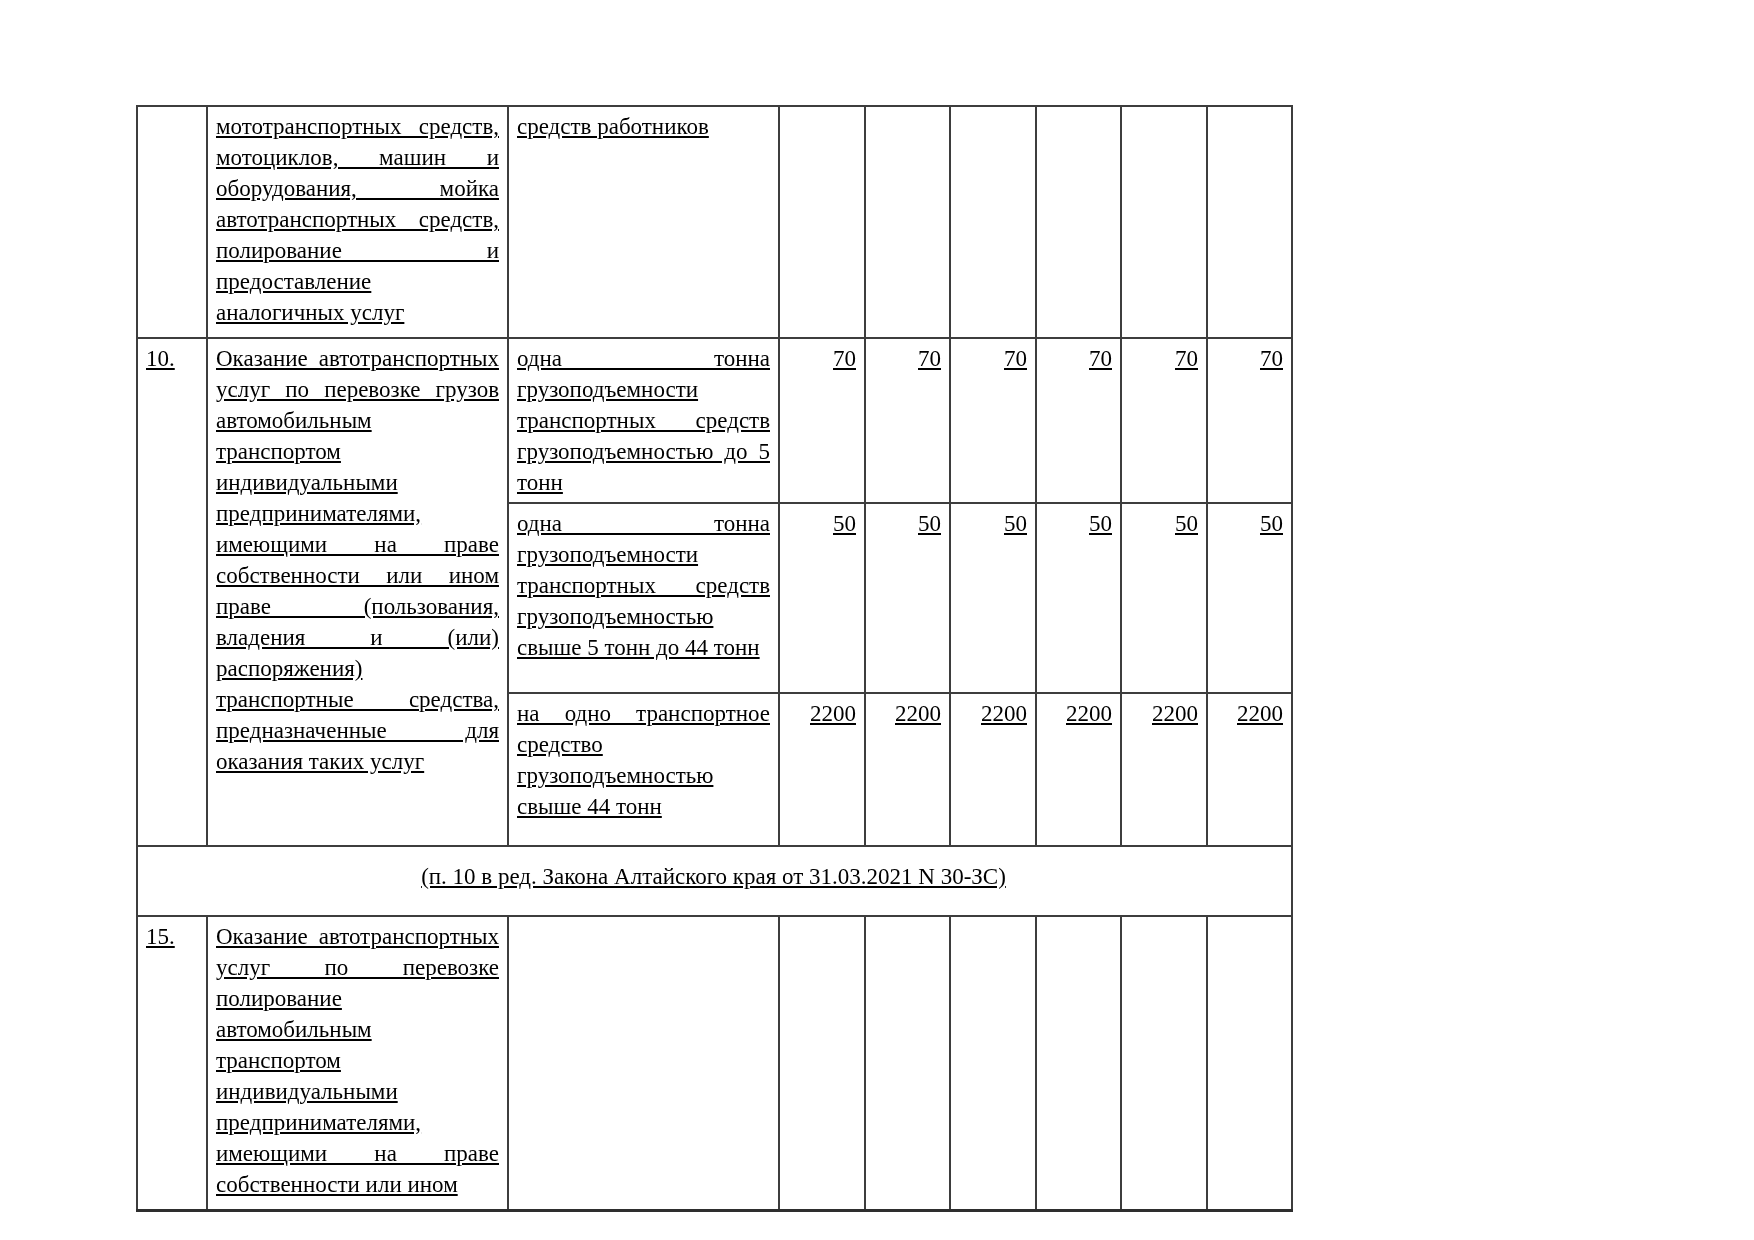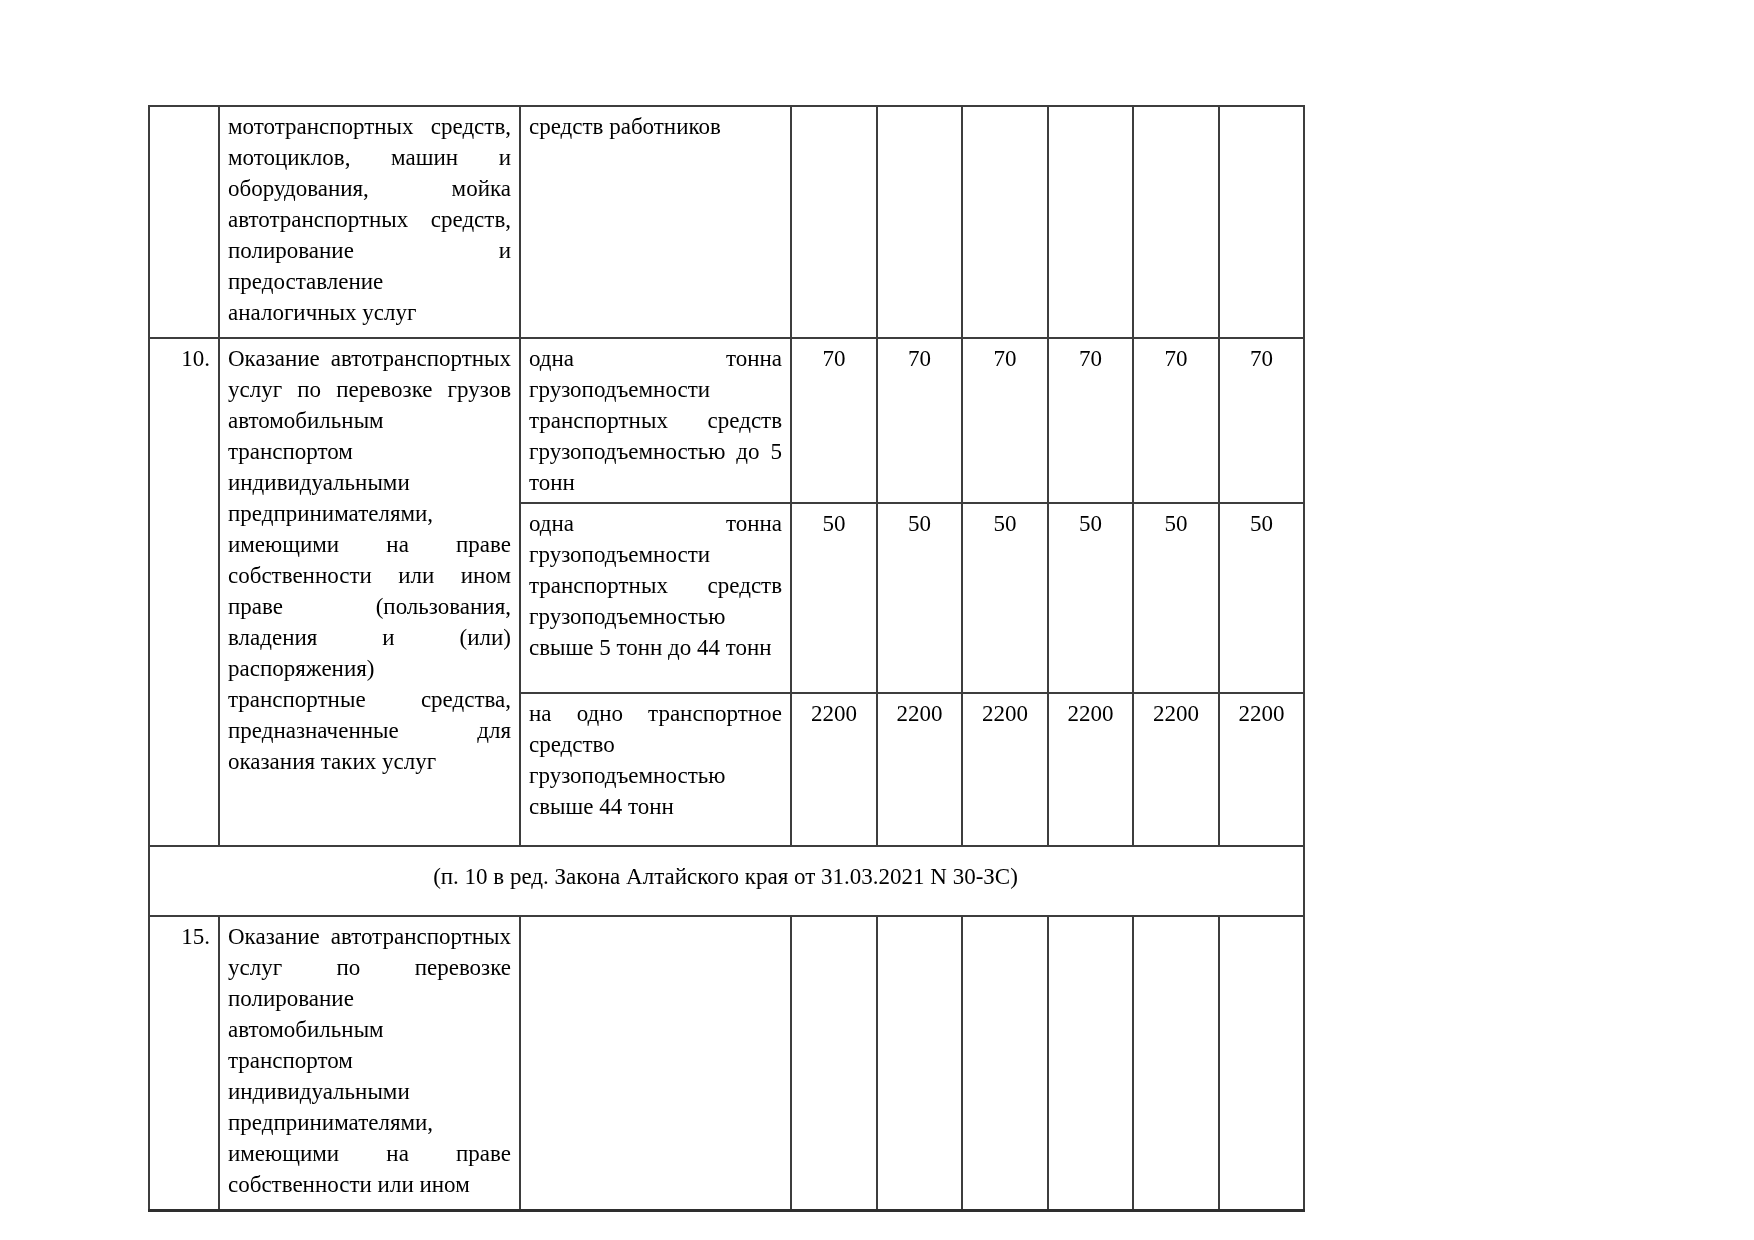--- a/index.html
+++ b/index.html
@@ -9,43 +9,44 @@
   }
   body {
     width: 1754px;
     height: 1240px;
     position: relative;
     font-family: "Liberation Serif", serif;
     color: #000000;
   }
   table.doc-table {
     position: absolute;
-    left: 148px;
+    left: 136px;
     top: 105px;
     border-collapse: collapse;
     table-layout: fixed;
+    text-decoration: underline;
   }
   table.doc-table td {
     border: 2px solid #3d3d3d;
     vertical-align: top;
     padding: 4px 8px 2px 8px;
     font-size: 23px;
     line-height: 31px;
     overflow: hidden;
     word-spacing: normal;
   }
   td.cell-num {
     padding-left: 13px;
-    text-align: right;
+    text-align: left;
   }
   td.cell-activity, td.cell-unit {
     text-align: justify;
   }
   td.cell-value {
-    text-align: center;
+    text-align: right;
     padding-top: 6px;
   }
   tr.row-a    { height: 232px; }
   tr.row-b1   { height: 165px; }
   tr.row-b2   { height: 190px; }
   tr.row-b3   { height: 153px; }
   tr.row-note { height: 70px;  }
   tr.row-c    { height: 294px; }
   tr.row-note td.cell-note {
     text-align: center;

